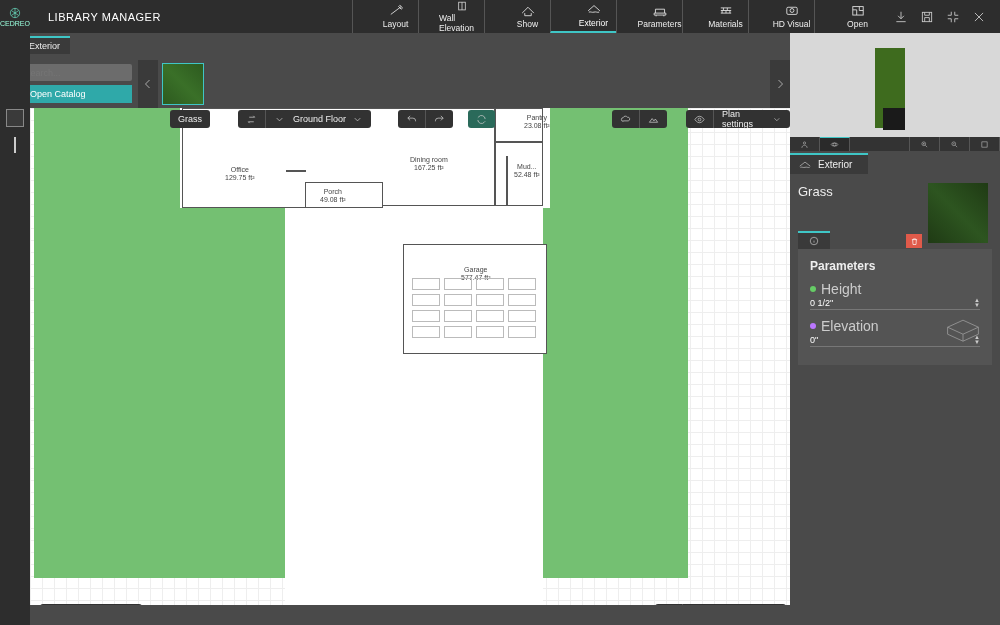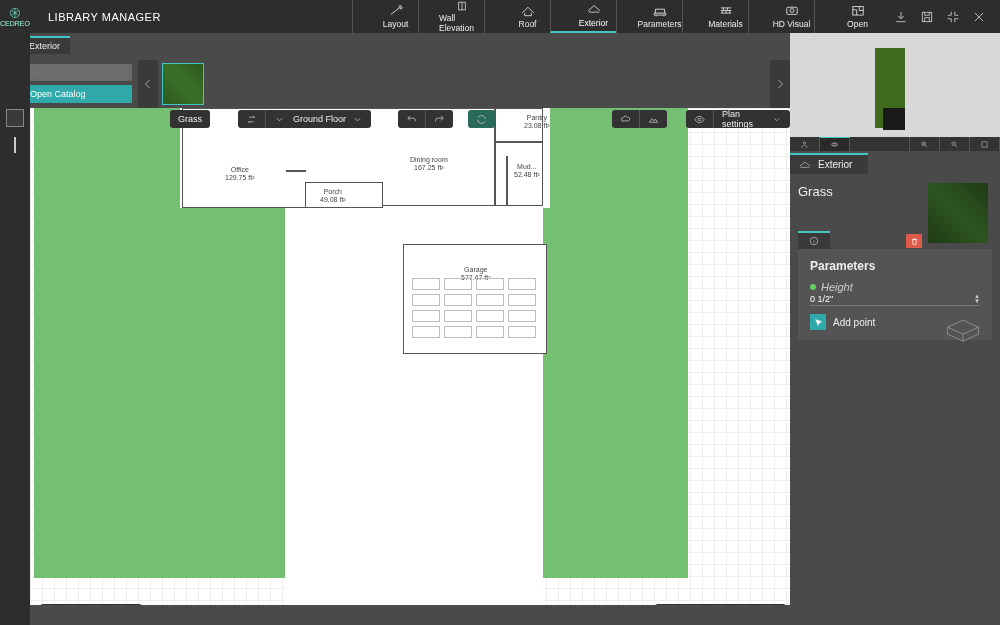--- a/index.html
+++ b/index.html
@@ -69,21 +69,21 @@
 .rp-swatch { position: absolute; right: 12px; top: 150px; width: 60px; height: 60px; background: linear-gradient(45deg, #1f3a14, #2d5520, #1f3a14); }
 .rp-del { position: absolute; right: 78px; top: 201px; width: 16px; height: 14px; background: #e05a4a; display: flex; align-items: center; justify-content: center; cursor: pointer; }
 .rp-del svg { width: 9px; height: 9px; stroke: #fff; fill: none; stroke-width: 1.8; }
 .rp-tabset { display: flex; margin-top: 32px; }
 .rp-tabset .t { width: 32px; height: 18px; background: #3a3a3a; border-top: 2px solid transparent; display: flex; align-items: center; justify-content: center; cursor: pointer; }
 .rp-tabset .t.active { border-top-color: #3fc6c6; }
 .rp-tabset svg { width: 10px; height: 10px; stroke: #ccc; fill: none; stroke-width: 1.6; }
 .rp-box { background: #545454; padding: 10px 12px; }
 .rp-heading { font-size: 12px; font-weight: 600; margin-bottom: 8px; }
 .param { margin-bottom: 8px; }
-.param .lbl { font-size: 11px; color: #ccc; display: flex; align-items: center; gap: 5px; font-style: italic; }
+.param .lbl { font-size: 14px; color: #ccc; display: flex; align-items: center; gap: 5px; }
 .param .lbl::before { content: ""; width: 6px; height: 6px; border-radius: 50%; }
 .param.green .lbl::before { background: #6c6; }
 .param.purple .lbl::before { background: #b7f; }
 .param .row { display: flex; align-items: center; border-bottom: 1px solid #777; }
 .param .val { font-size: 9px; color: #fff; padding: 1px 0; flex: 1; }
 .stepper { display: flex; flex-direction: column; cursor: pointer; }
 .stepper span { font-size: 6px; line-height: 5px; color: #ccc; }
 .addpt { display: flex; align-items: center; gap: 7px; margin-top: 4px; cursor: pointer; }
 .addpt .btn { width: 16px; height: 16px; background: #2fa9a9; display: flex; align-items: center; justify-content: center; }
 .addpt svg { width: 9px; height: 9px; stroke: #fff; fill: #fff; stroke-width: 1; }
@@ -112,21 +112,21 @@
         <svg viewBox="0 0 24 20">
           <rect x="6" y="4" width="12" height="14"></rect>
           <path d="M12 4v14"></path>
         </svg>
         <span>Wall Elevation</span>
       </div>
     <div class="tab">
         <svg viewBox="0 0 24 20">
           <path d="M3 14L12 5l9 9M7 14v4h10v-4"></path>
         </svg>
-        <span>Roof</span>
+        <span>Show</span>
       </div>
     <div class="tab active">
         <svg viewBox="0 0 24 20">
           <path d="M3 12L12 4l9 8M4 14c3-1 5 1 8 0s5 1 8 0"></path>
         </svg>
         <span>Exterior</span>
       </div>
     <div class="tab">
         <svg viewBox="0 0 24 20">
           <path d="M5 14V8h14v6M3 14h18v3H3zM6 17v2M18 17v2"></path>
@@ -429,29 +429,31 @@
         <div class="lbl">Height</div>
         <div class="row">
           <div class="val">0 1/2"</div>
           <div class="stepper">
               <span>▲</span>
               <span>▼</span>
             </div>
         </div>
       </div>
 
-
-      <div class="addpt">
-        <div class="btn">
-            <svg viewBox="0 0 24 24">
-              <path d="M4 4l7 16 3-7 7-3z"></path>
-            </svg>
-          </div>
-        <span>Add point</span>
-      </div>
+      <div class="param purple">
+        <div class="lbl">Elevation</div>
+        <div class="row">
+          <div class="val">0"</div>
+          <div class="stepper">
+              <span>▲</span>
+              <span>▼</span>
+            </div>
+        </div>
+      </div>
+
     </div>
 
     <svg class="cube3d" viewBox="0 0 60 40">
         <path d="M8 16L30 6l22 10-22 10z" fill="none" stroke="#999" stroke-width="1.2"></path>
         <path d="M8 16v10l22 10 22-10V16" fill="none" stroke="#999" stroke-width="1.2"></path>
         <path d="M30 26v10" stroke="#999" stroke-width="1.2"></path>
       </svg>
   </div>
 </div>
 

